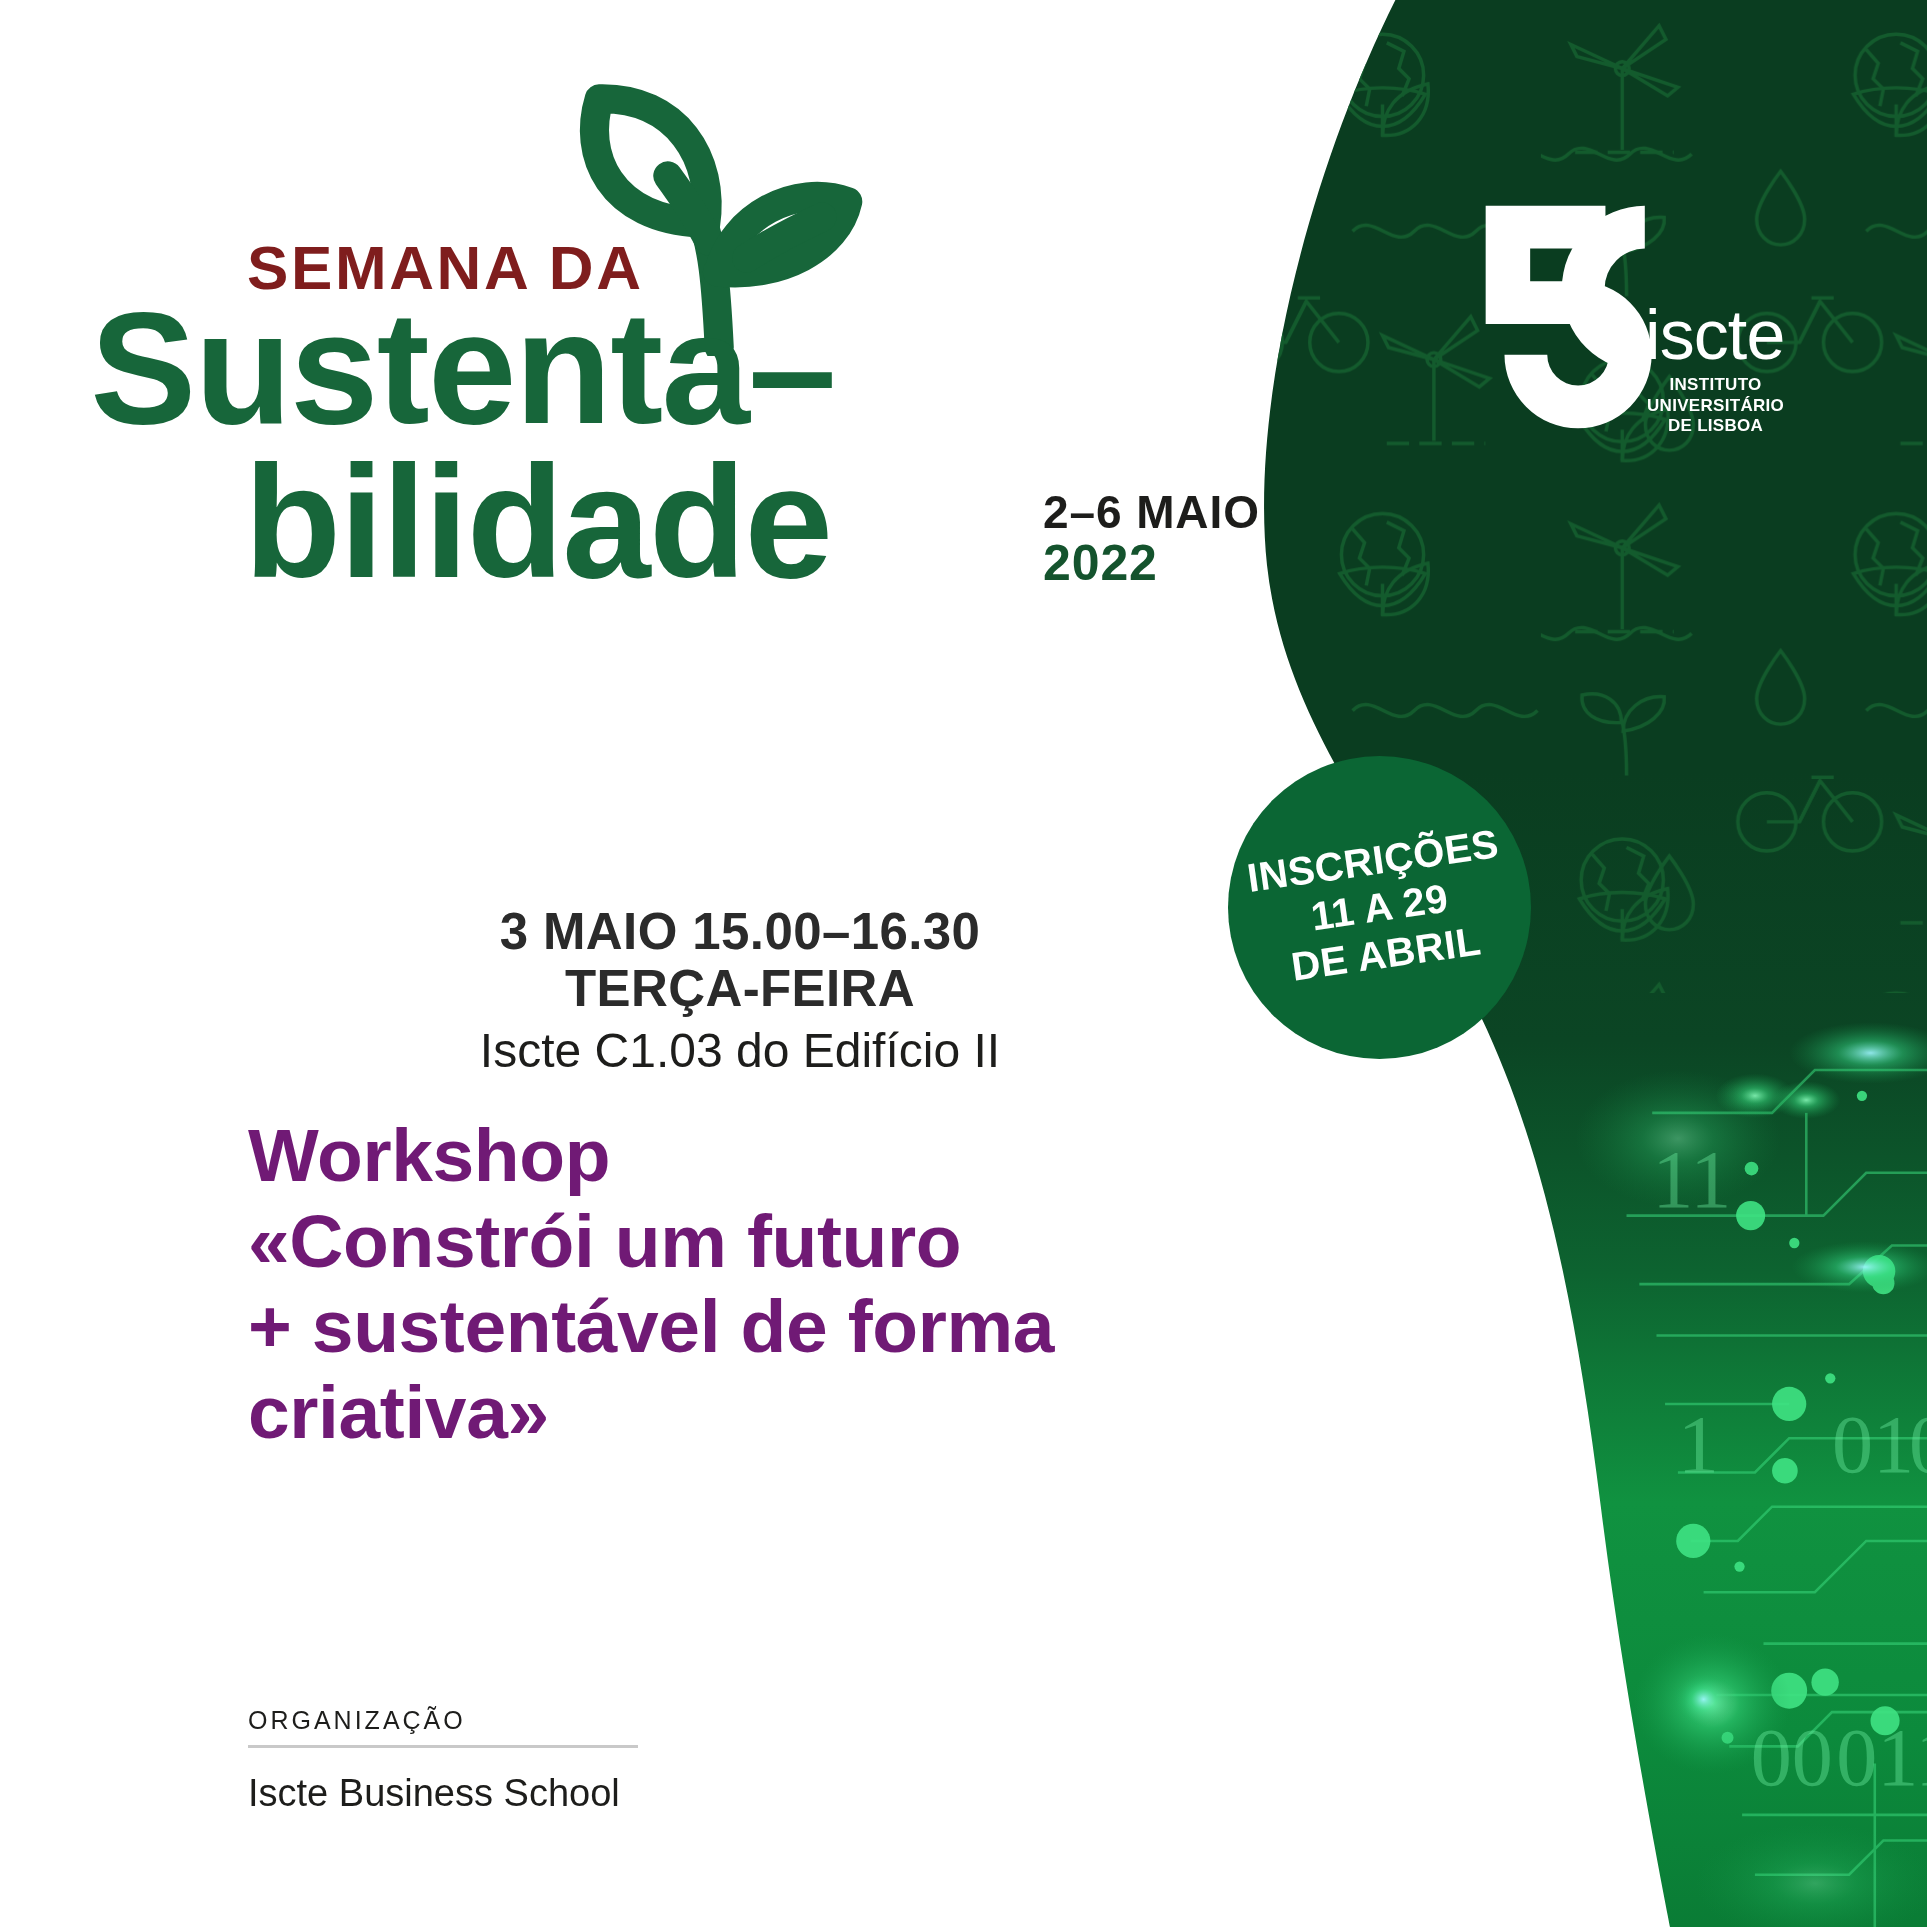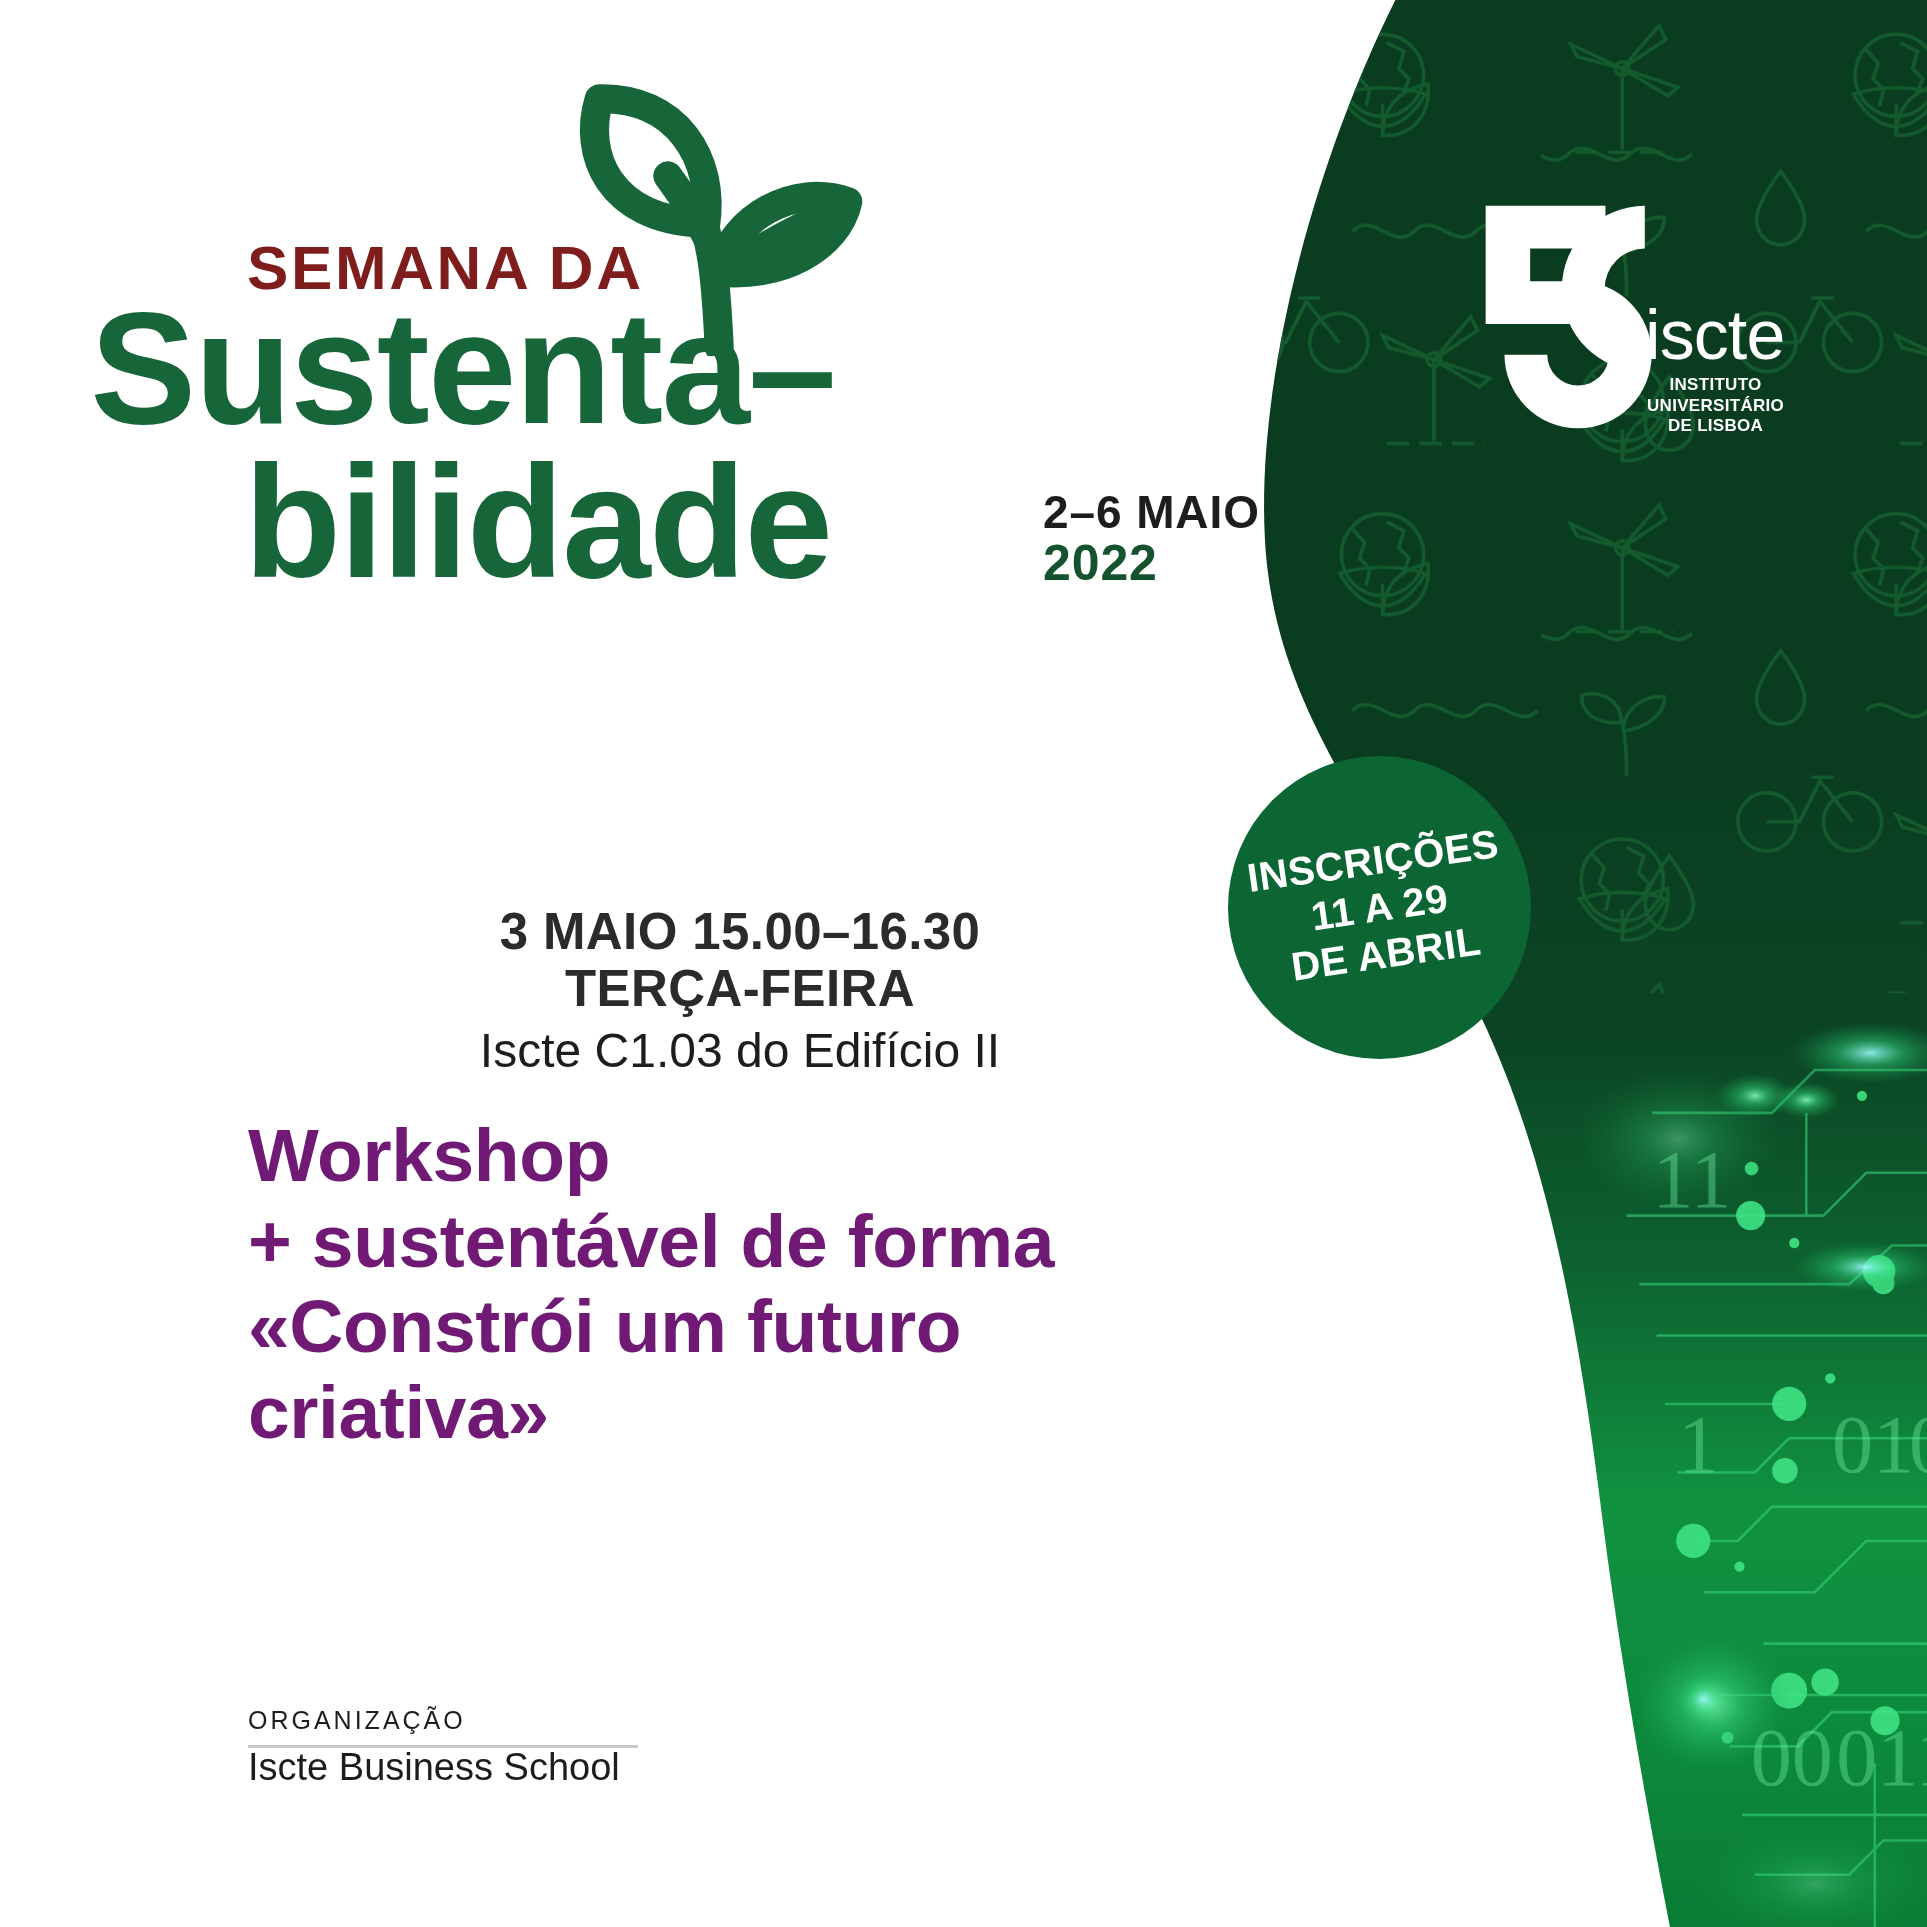--- a/index.html
+++ b/index.html
@@ -25,21 +25,21 @@
   .event .when{font-size:51px;font-weight:700;color:#2b2b2b;line-height:1.12;letter-spacing:0.4px;}
   .event .room{font-size:48px;font-weight:300;color:#1d1d1b;line-height:1.2;margin-top:5.1px;}
 
   .wtitle{position:absolute;left:248px;top:1113px;width:1053px;font-size:75px;
           font-weight:700;color:#701a75;line-height:1.14;letter-spacing:-0.4px;}
   .wtitle span{display:block;}
 
   .org{position:absolute;left:248px;top:1708px;width:394px;}
   .org .lbl{font-size:25px;font-weight:300;letter-spacing:3px;color:#1d1d1b;line-height:1;}
   .org .rule{height:2.6px;background:#c9c9c9;margin-top:12px;width:390px;}
-  .org .name{font-size:38px;font-weight:300;color:#1d1d1b;line-height:1;}
+  .org .name{font-size:38px;font-weight:300;color:#1d1d1b;margin-top:26px;line-height:1;}
 
   
   .badge{position:absolute;left:1228px;top:756px;width:303px;height:303px;border-radius:50%;
          background:#0b6634;display:flex;align-items:center;justify-content:center;}
   .badge .inner{transform:rotate(-8deg);text-align:center;color:#fff;font-size:40px;
                 font-weight:700;line-height:1.17;letter-spacing:0.4px;}
   .badge .inner span{display:block;}
 
   
   .logo{position:absolute;left:1477px;top:199px;width:360px;height:223px;text-align:center;}
@@ -231,22 +231,22 @@
   <div class="event">
     <div class="when">
       <div>3 MAIO 15.00–16.30</div>
       <div>TERÇA-FEIRA</div>
     </div>
     <div class="room">Iscte C1.03 do Edifício II</div>
   </div>
 
   <div class="wtitle">
     <span>Workshop</span>
+    <span>«Constrói um futuro</span>
     <span>+ sustentável de forma</span>
-    <span>«Constrói um futuro</span>
     <span>criativa»</span>
   </div>
 
   <div class="org">
     <div class="lbl">ORGANIZAÇÃO</div>
     <div class="rule"></div>
     <div class="name">Iscte Business School</div>
   </div>
 
   <div class="logo">

